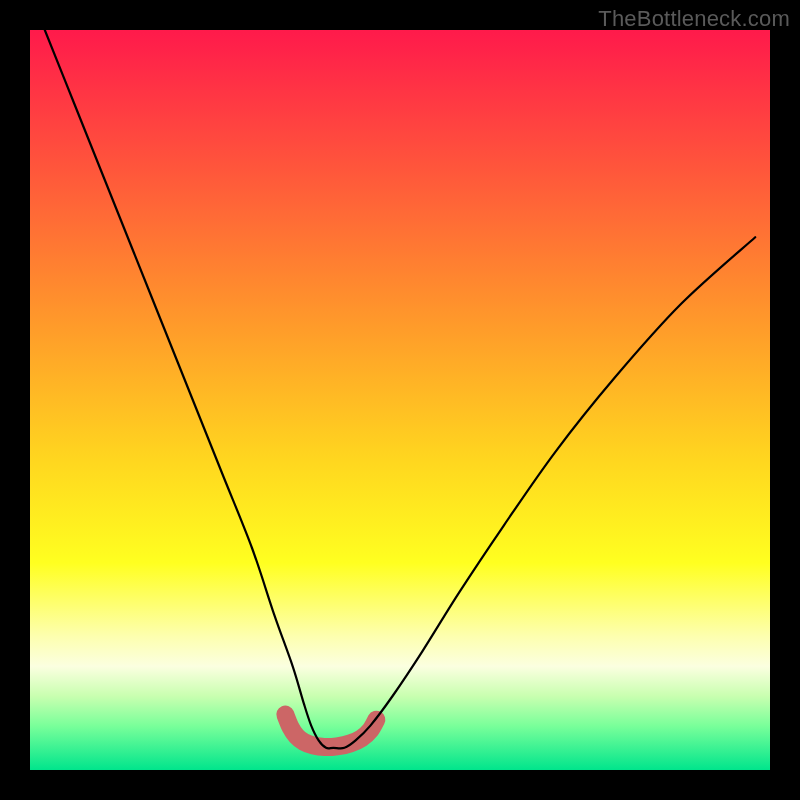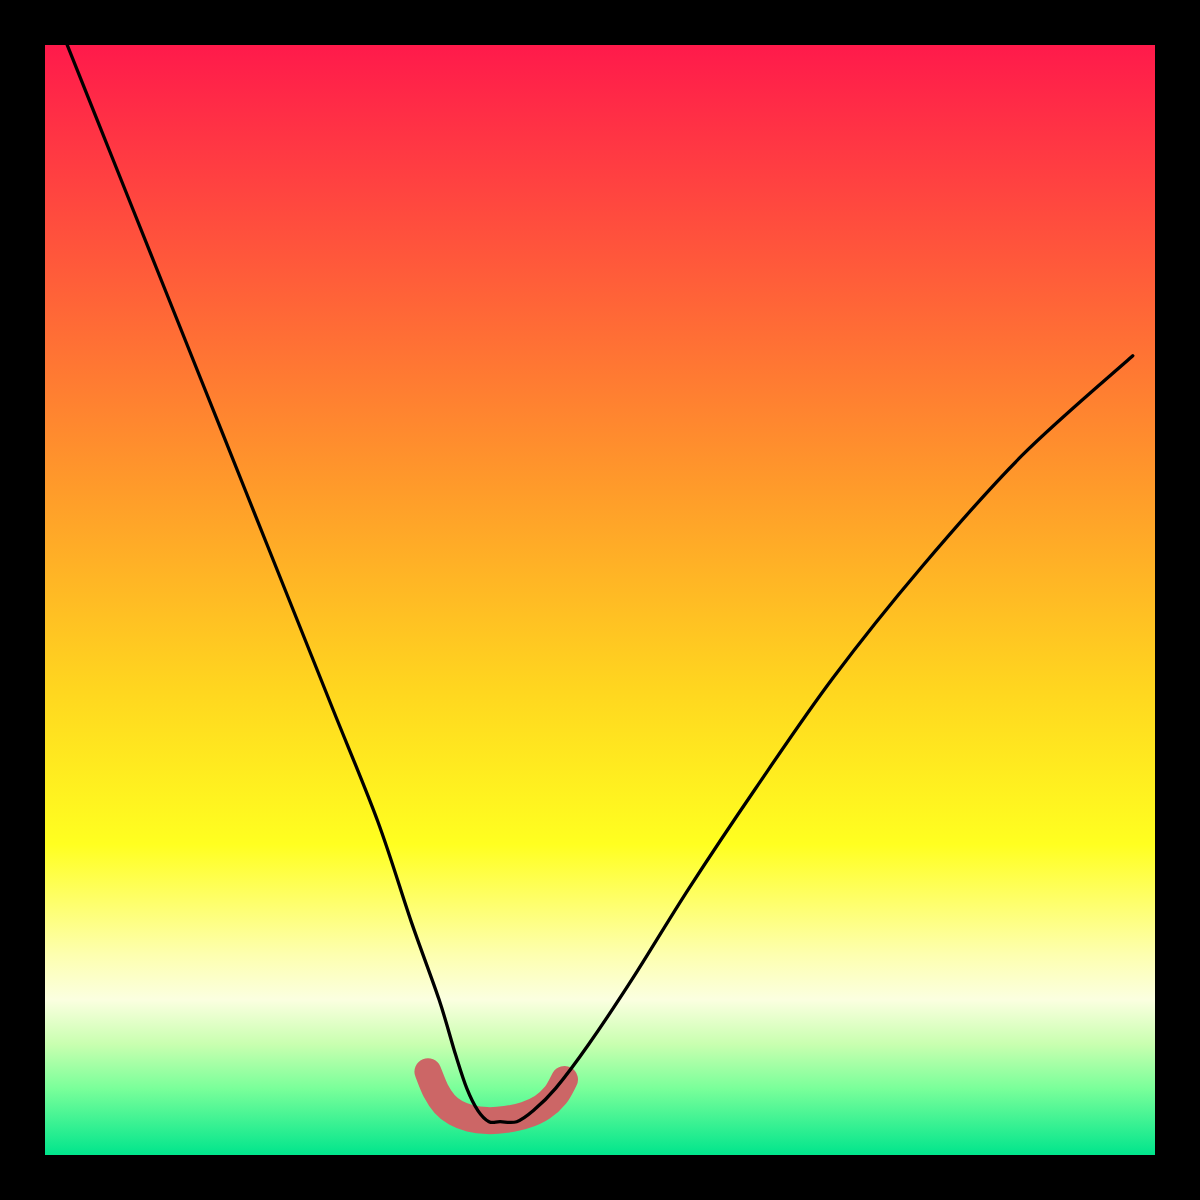--- a/index.html
+++ b/index.html
@@ -53,13 +53,14 @@
             <stop offset="90.0%" stop-color="#c9ffb0"></stop>
             <stop offset="94.0%" stop-color="#7aff9a"></stop>
             <stop offset="100.0%" stop-color="#00e58c"></stop>
           </linearGradient>
       </defs>
       <rect id="bg-rect" x="0" y="0" width="740" height="740" fill="url(#bg-grad)"></rect>
       <path id="flat-band" fill="none" d="M 255.30 684.50 C 256.16 686.60, 258.63 693.50, 260.48 697.08 C 262.33 700.66, 264.18 703.49, 266.40 705.96 C 268.62 708.43, 270.96 710.28, 273.80 711.88 C 276.64 713.48, 279.97 714.72, 283.42 715.58 C 286.87 716.44, 290.57 716.94, 294.52 717.06 C 298.47 717.18, 302.78 716.94, 307.10 716.32 C 311.42 715.70, 316.35 714.72, 320.42 713.36 C 324.49 712.00, 328.19 710.40, 331.52 708.18 C 334.85 705.96, 337.93 703.12, 340.40 700.04 C 342.87 696.96, 345.33 691.41, 346.32 689.68" stroke="#cc6666" stroke-width="18" stroke-linecap="round" stroke-linejoin="round"></path>
       <path id="main-curve" fill="none" stroke="#000" stroke-width="2.2" stroke-linecap="round" d="M 14.80 0.00 C 19.73 12.33, 34.53 49.33, 44.40 74.00 C 54.27 98.67, 64.13 123.33, 74.00 148.00 C 83.87 172.67, 93.73 197.33, 103.60 222.00 C 113.47 246.67, 123.33 271.33, 133.20 296.00 C 143.07 320.67, 152.93 345.33, 162.80 370.00 C 172.67 394.67, 182.53 419.33, 192.40 444.00 C 202.27 468.67, 213.37 494.57, 222.00 518.00 C 230.63 541.43, 237.42 564.87, 244.20 584.60 C 250.98 604.33, 257.77 621.60, 262.70 636.40 C 267.63 651.20, 270.72 663.53, 273.80 673.40 C 276.88 683.27, 278.73 689.43, 281.20 695.60 C 283.67 701.77, 286.13 706.70, 288.60 710.40 C 291.07 714.10, 293.53 716.57, 296.00 717.80 C 298.47 719.03, 300.32 717.80, 303.40 717.80 C 306.48 717.80, 310.80 719.03, 314.50 717.80 C 318.20 716.57, 321.28 714.10, 325.60 710.40 C 329.92 706.70, 334.23 703.00, 340.40 695.60 C 346.57 688.20, 353.97 678.33, 362.60 666.00 C 371.23 653.67, 381.10 638.87, 392.20 621.60 C 403.30 604.33, 415.63 583.37, 429.20 562.40 C 442.77 541.43, 457.57 519.23, 473.60 495.80 C 489.63 472.37, 506.90 446.47, 525.40 421.80 C 543.90 397.13, 563.63 372.47, 584.60 347.80 C 605.57 323.13, 627.77 297.23, 651.20 273.80 C 674.63 250.37, 712.87 218.30, 725.20 207.20"></path>
     </svg>
   </div>
+  <div class="watermark">TheBottleneck.com</div>
 </div>
 
 </body></html>

